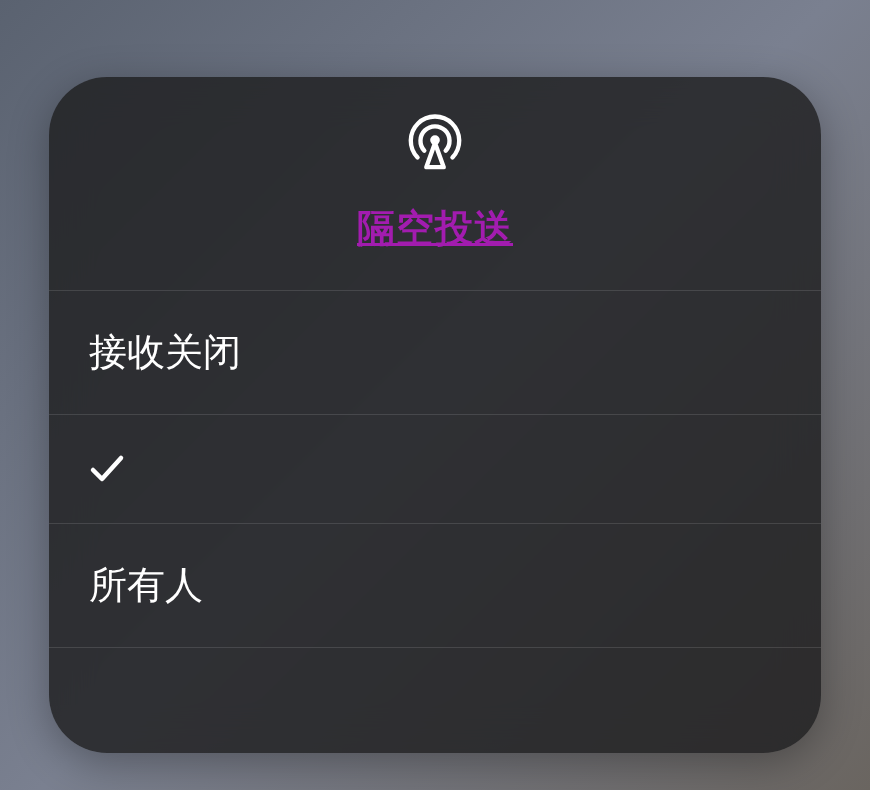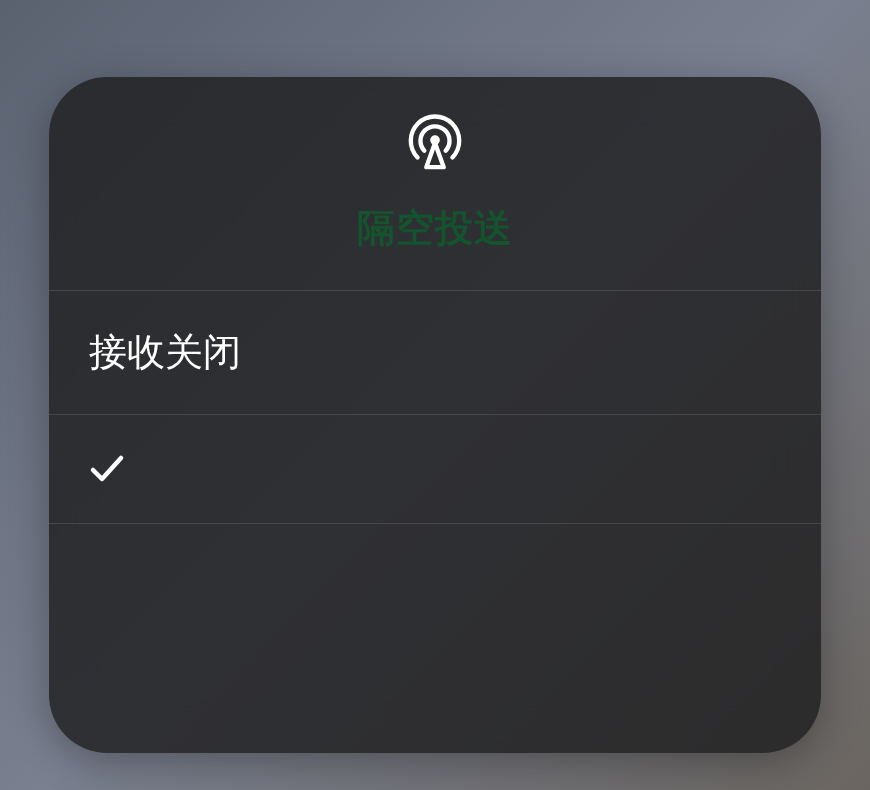--- a/index.html
+++ b/index.html
@@ -39,24 +39,25 @@
       border-bottom: 1px solid rgba(255,255,255,0.12);
     }
     
     .airdrop-icon {
       width: 62px;
       height: 62px;
       margin-bottom: 30px;
     }
     
     .title {
-      color: #14532d;
+      color: #a21caf;
       font-size: 38px;
       font-weight: 600;
       letter-spacing: 1px;
+      text-decoration: underline;
     }
     
     .options {
       display: flex;
       flex-direction: column;
     }
     
     .option {
       display: flex;
       align-items: flex-start;
@@ -109,14 +110,22 @@
     </div>
 
     <div class="option">
       <span class="checkmark">
         <svg viewBox="0 0 36 36" fill="none" stroke="#ffffff" stroke-width="4.5" stroke-linecap="round" stroke-linejoin="round">
           <path d="M 4 19 L 13 28 L 32 7"></path>
         </svg>
       </span>
     </div>
 
+    <div class="option">
+      <span class="option-label">所有人</span>
+      <span class="checkmark hidden">
+        <svg viewBox="0 0 36 36" fill="none" stroke="#ffffff" stroke-width="4.5" stroke-linecap="round" stroke-linejoin="round">
+          <path d="M 4 19 L 13 28 L 32 7"></path>
+        </svg>
+      </span>
+    </div>
   </div>
 </div>
 
 </body></html>

